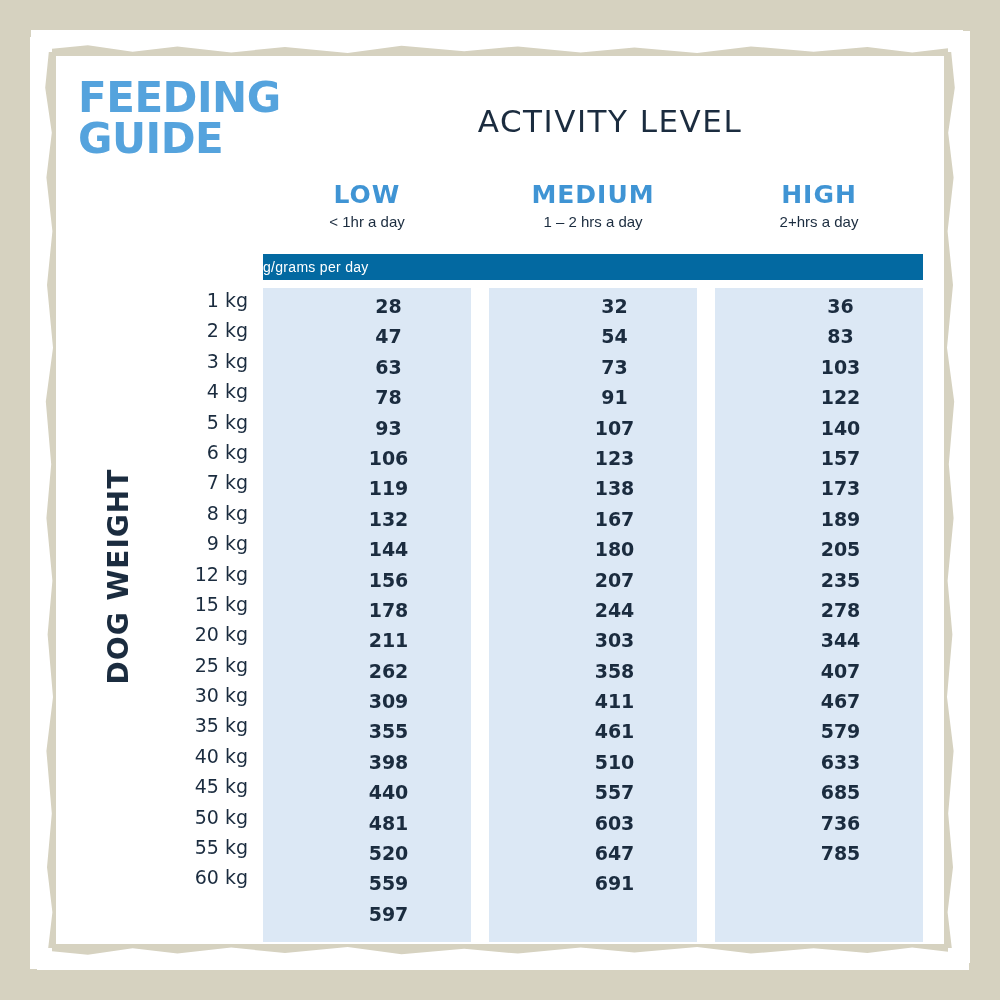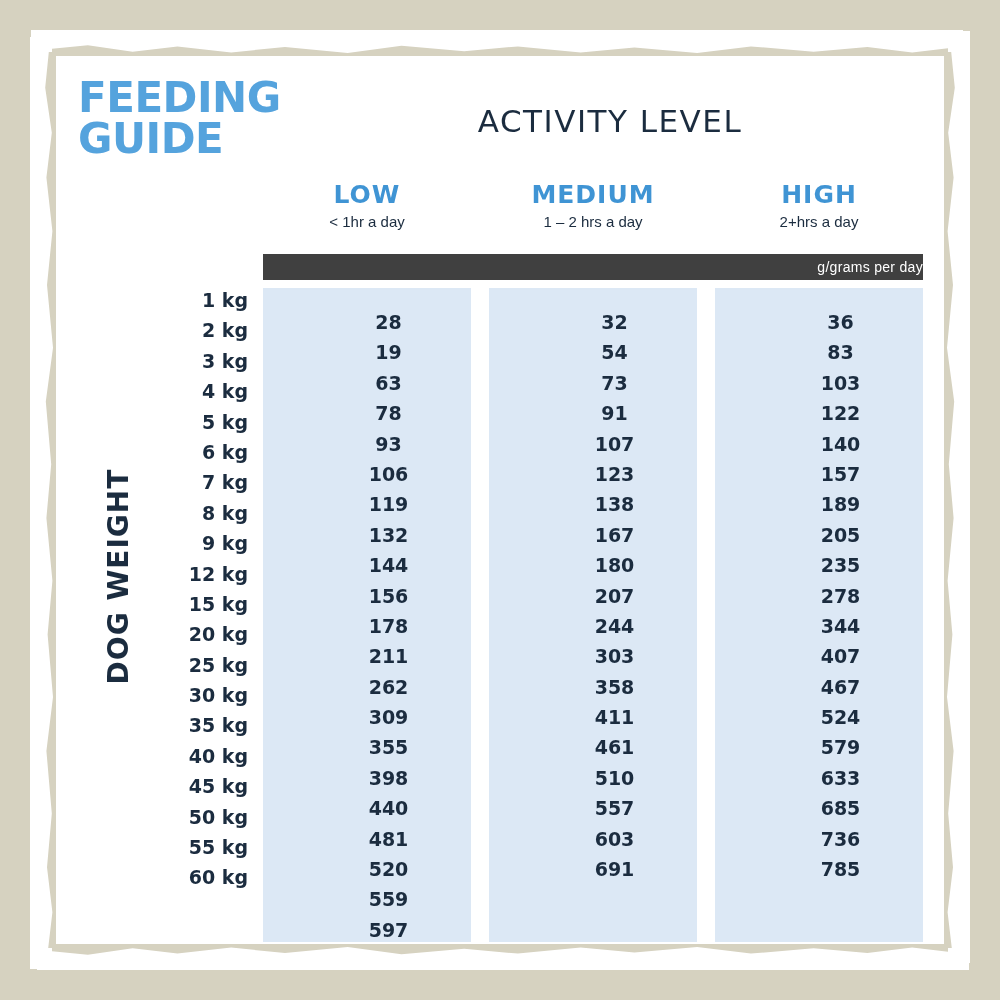--- a/index.html
+++ b/index.html
@@ -130,24 +130,24 @@
     font-family: "Liberation Sans", sans-serif;
     font-size: 15px;
   }
 
   .unit-bar {
     position: absolute;
     left: 203px;
     top: 74px;
     width: 660px;
     height: 26px;
-    background: #404040;
+    background: #0369a1;
     color: #ffffff;
     font-size: 14px;
-    text-align: right;
+    text-align: left;
     line-height: 26px;
     letter-spacing: 0.3px;
   }
 
   .col-band {
     position: absolute;
     top: 108px;
     width: 208px;
     height: 654px;
     background: #dce8f5;
@@ -158,27 +158,27 @@
     left: 40px;
     top: 105px;
     width: 148px;
     text-align: right;
   }
   .weights div {
     height: 30.4px;
     line-height: 30.4px;
     color: #1b2c3f;
     font-family: "DejaVu Sans", sans-serif;
-    font-weight: bold;
+    font-weight: normal;
     font-size: 19px;
   }
 
   .values {
     position: absolute;
-    top: 127px;
+    top: 111px;
     width: 251px;
     text-align: center;
   }
   .values div {
     height: 30.4px;
     line-height: 30.4px;
     color: #1b2c3f;
     font-family: "DejaVu Sans", sans-serif;
     font-weight: bold;
     font-size: 19px;
@@ -245,21 +245,21 @@
           <div>30 kg</div>
           <div>35 kg</div>
           <div>40 kg</div>
           <div>45 kg</div>
           <div>50 kg</div>
           <div>55 kg</div>
           <div>60 kg</div>
         </div>
       <div class="values c0" id="vals0">
           <div>28</div>
-          <div>19</div>
+          <div>47</div>
           <div>63</div>
           <div>78</div>
           <div>93</div>
           <div>106</div>
           <div>119</div>
           <div>132</div>
           <div>144</div>
           <div>156</div>
           <div>178</div>
           <div>211</div>
@@ -285,37 +285,38 @@
           <div>180</div>
           <div>207</div>
           <div>244</div>
           <div>303</div>
           <div>358</div>
           <div>411</div>
           <div>461</div>
           <div>510</div>
           <div>557</div>
           <div>603</div>
+          <div>647</div>
           <div>691</div>
         </div>
       <div class="values c2" id="vals2">
           <div>36</div>
           <div>83</div>
           <div>103</div>
           <div>122</div>
           <div>140</div>
           <div>157</div>
+          <div>173</div>
           <div>189</div>
           <div>205</div>
           <div>235</div>
           <div>278</div>
           <div>344</div>
           <div>407</div>
           <div>467</div>
-          <div>524</div>
           <div>579</div>
           <div>633</div>
           <div>685</div>
           <div>736</div>
           <div>785</div>
         </div>
 
     </div>
   </div>
 </div>

